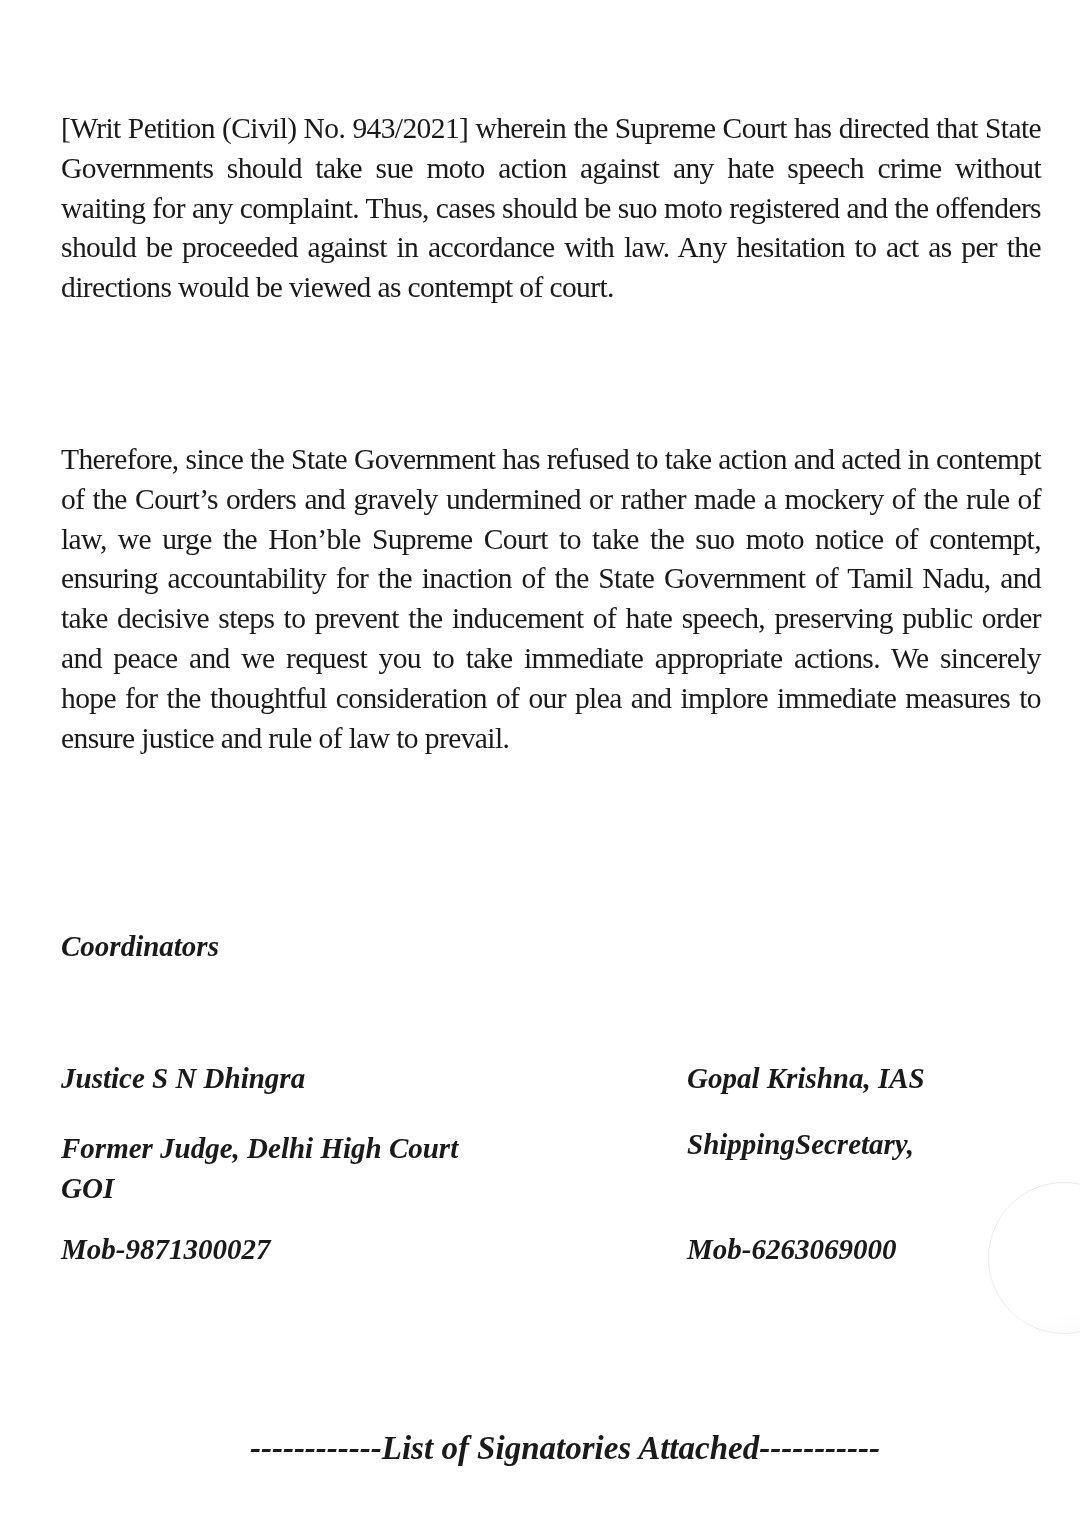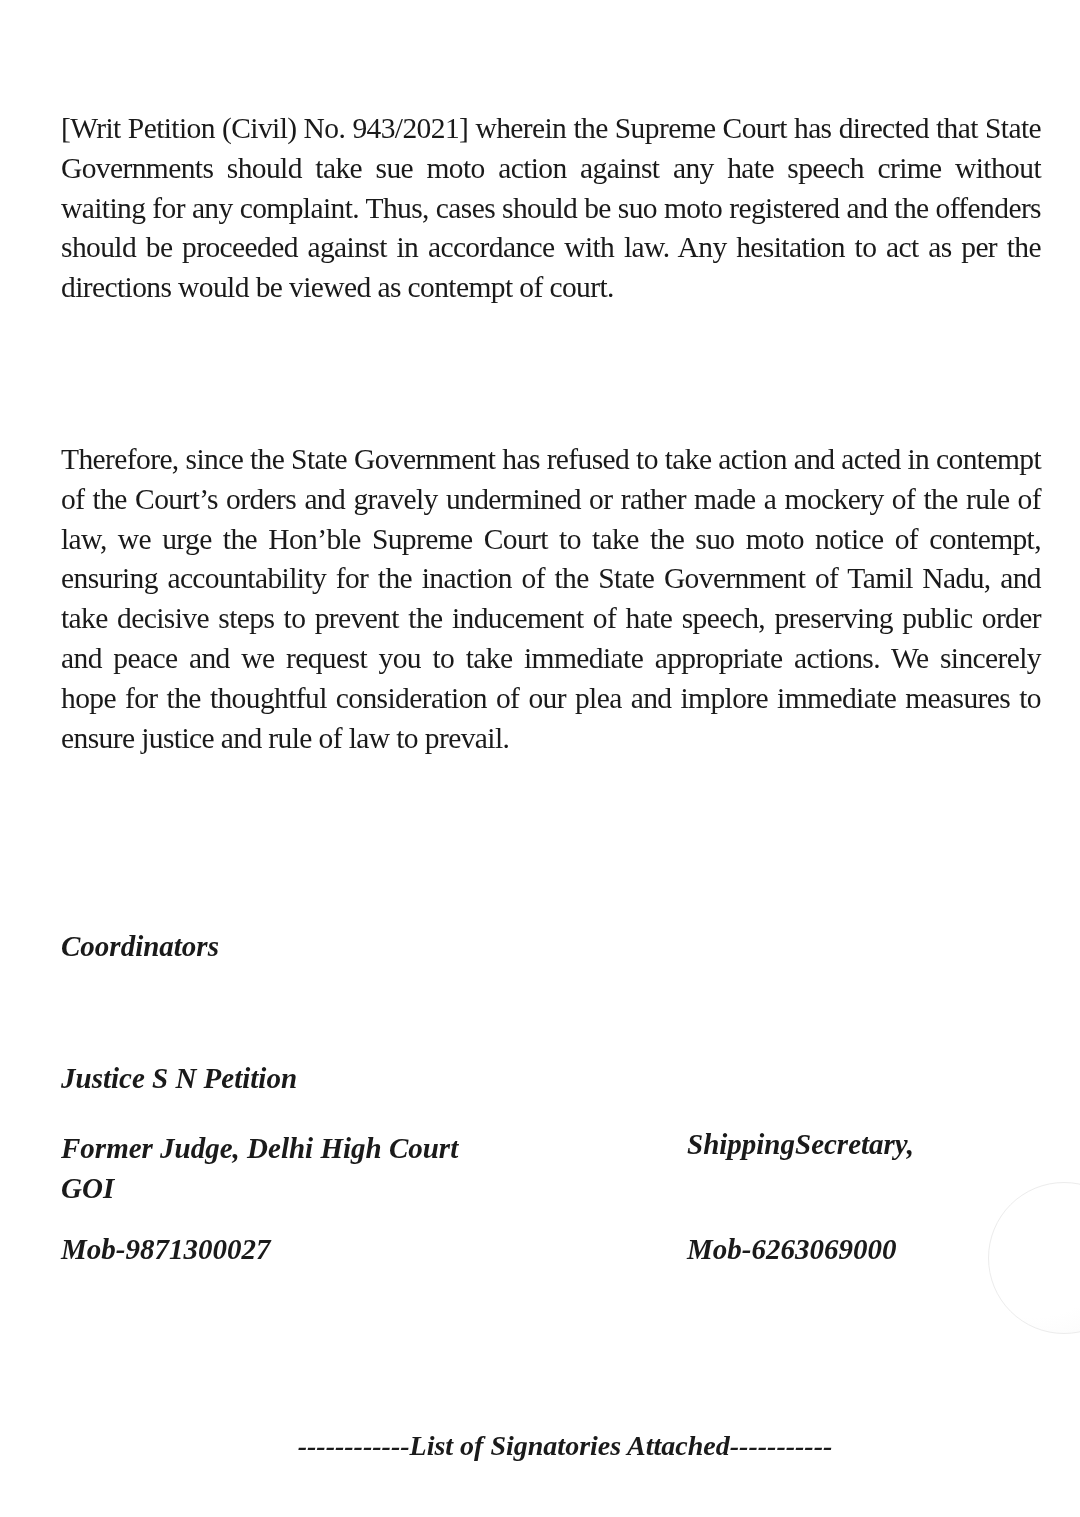--- a/index.html
+++ b/index.html
@@ -48,21 +48,21 @@
     #coord-heading { left: 61px; top: 930px; }
     #left-name { left: 61px; top: 1062px; }
     #left-title { left: 61px; top: 1128px; line-height: 40px; white-space: normal; width: 560px; }
     #left-mob { left: 61px; top: 1233px; }
     #right-name { left: 687px; top: 1062px; }
     #right-title { left: 687px; top: 1128px; width: 354px; display: flex; justify-content: flex-start; }
     #right-mob { left: 687px; top: 1233px; }
     #signatories {
       left: 0; width: 1080px; top: 1430px;
       text-align: center;
-      font-size: 28px;
+      font-size: 33px;
       padding-left: 50px;
       box-sizing: border-box;
     }
     .curl {
       position: absolute;
       right: -60px;
       bottom: -80px;
       width: 150px;
       height: 150px;
       border-radius: 50%;
@@ -74,27 +74,28 @@
 <body>
 
 <div class="page">
 
   <p id="p1" class="para">[Writ Petition (Civil) No. 943/2021] wherein the Supreme Court has directed that State Governments should take sue moto action against any hate speech crime without waiting for any complaint. Thus, cases should be suo moto registered and the offenders should be proceeded against in accordance with law. Any hesitation to act as per the directions would be viewed as contempt of court.</p>
 
   <p id="p2" class="para">Therefore, since the State Government has refused to take action and acted in contempt of the Court’s orders and gravely undermined or rather made a mockery of the rule of law, we urge the Hon’ble Supreme Court to take the suo moto notice of contempt, ensuring accountability for the inaction of the State Government of Tamil Nadu, and take decisive steps to prevent the inducement of hate speech, preserving public order and peace and we request you to take immediate appropriate actions. We sincerely hope for the thoughtful consideration of our plea and implore immediate measures to ensure justice and rule of law to prevail.</p>
 
   <div id="coord-heading" class="bold">Coordinators</div>
 
-  <div id="left-name" class="bold">Justice S N Petition</div>
+  <div id="left-name" class="bold">Justice S N Dhingra</div>
   <div id="left-title" class="bold">
     <span>Former Judge, Delhi High Court</span><br>
     <span>GOI</span>
   </div>
   <div id="left-mob" class="bold">Mob-9871300027</div>
 
+  <div id="right-name" class="bold">Gopal Krishna, IAS</div>
   <div id="right-title" class="bold">
     <span>Shipping</span>
     <span>Secretary,</span>
   </div>
   <div id="right-mob" class="bold">Mob-6263069000</div>
 
   <div id="signatories" class="bold">------------List of Signatories Attached-----------</div>
 
   <div class="curl"></div>
 </div>

